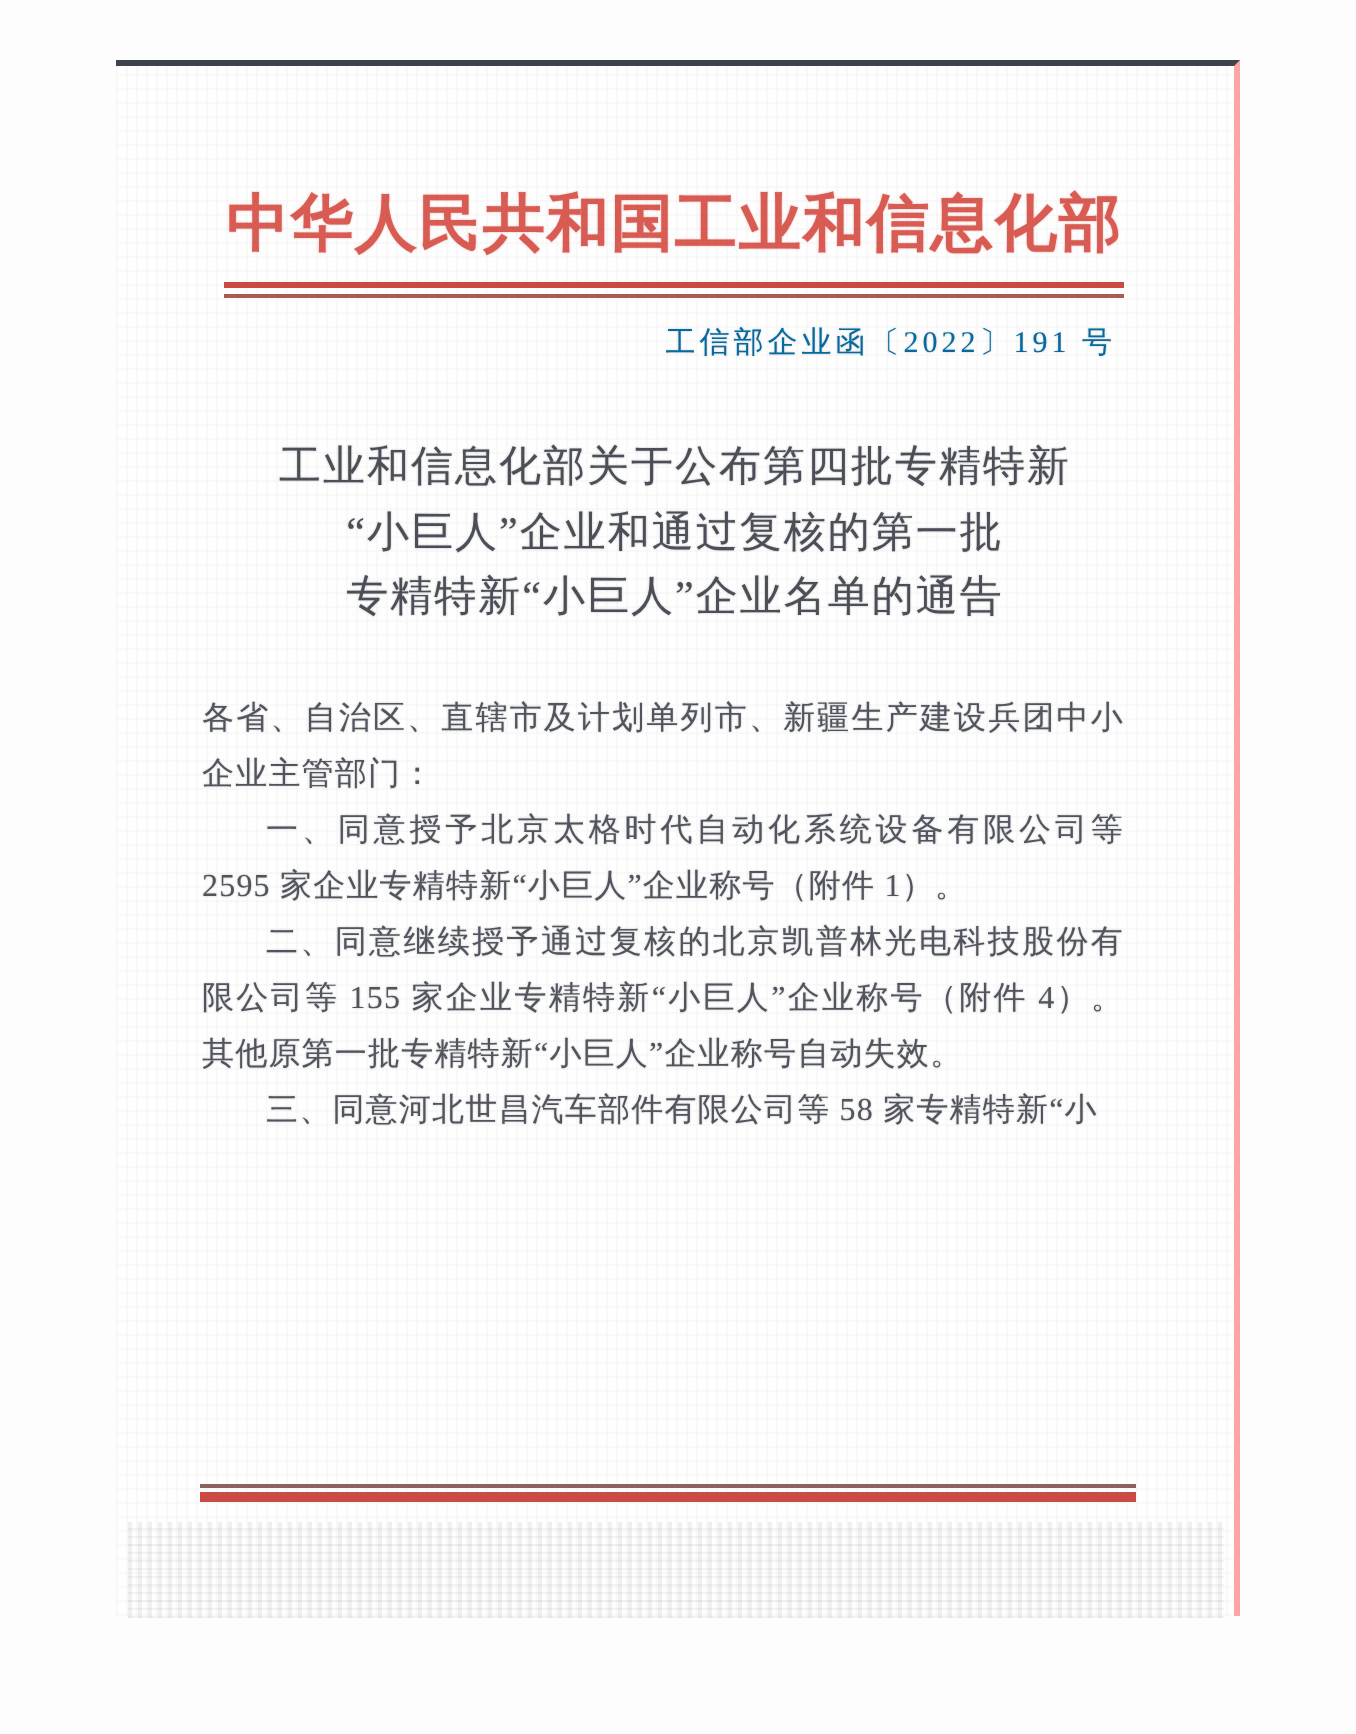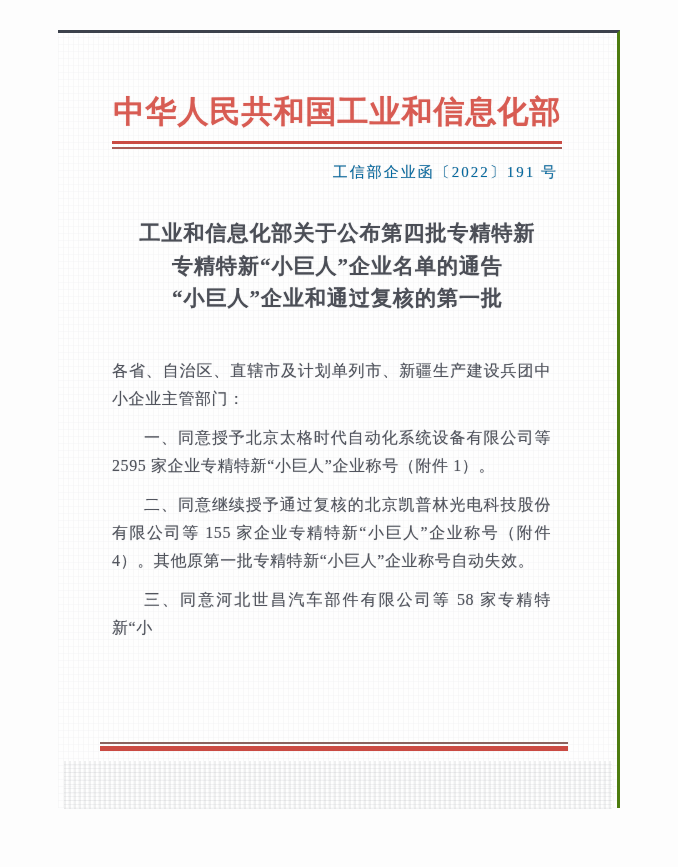--- a/index.html
+++ b/index.html
@@ -6,21 +6,21 @@
   .canvas {
     position:relative; width:678px; height:867px;
     background:#fdfdfd; overflow:hidden;
     font-family:"Liberation Serif", serif;
   }
   
   .page {
     position:absolute; left:58px; top:30px; width:562px; height:778px;
     background:#fefefe;
     border-top:3px solid #3d424c;
-    border-right:3px solid #4d7c0f;
+    border-right:3px solid #fca5a5;
     box-sizing:border-box;
   }
   
   .page::after {
     content:""; position:absolute; inset:0; pointer-events:none; opacity:.12;
     background:
       repeating-linear-gradient(90deg, rgba(120,122,132,.35) 0 1px, transparent 1px 5px),
       repeating-linear-gradient(0deg, rgba(120,122,132,.25) 0 1px, transparent 1px 7px);
   }
   .agency {
@@ -37,33 +37,33 @@
     border-bottom:2px solid #a85b55;
   }
   .doc-number {
     position:absolute; top:129px; left:0; width:500px;
     text-align:right; font-size:15px; line-height:20px;
     color:#0369a1; letter-spacing:2px;
     text-shadow:0 0 1px rgba(86,89,98,.4);
   }
   .doc-title {
     position:absolute; top:184px; left:0; width:100%;
-    text-align:center; font-weight:bold;
+    text-align:center; font-weight:normal;
     font-size:21px; line-height:32.5px;
     color:var(--title-ink,#4b4e56); letter-spacing:1px;
     text-shadow:0 0 1px rgba(75,78,86,.45);
   }
   .doc-body {
     position:absolute; top:312px; left:42px; width:463px;
     font-size:16px; line-height:27.6px;
     color:var(--ink,#51545d); letter-spacing:.6px;
     text-align:justify;
     text-shadow:0 0 1px rgba(81,84,93,.4);
   }
-  .doc-body p { margin:12px; text-indent:2em; }
+  .doc-body p { margin:1px; text-indent:2em; }
   .doc-body p.salutation { text-indent:0; }
   .bottom-rule {
     position:absolute; top:709px; left:42px; width:468px; height:2px;
     border-top:2px solid #8b625e;
     border-bottom:5px solid #cb4a43;
   }
   
   .noise-band {
     position:absolute; top:728px; left:6px; width:548px; height:48px;
     opacity:.45; pointer-events:none;
@@ -79,22 +79,22 @@
   <div class="page">
 
     <div class="agency">中华人民共和国工业和信息化部</div>
 
     <div class="red-rule"></div>
 
     <div class="doc-number">工信部企业函〔2022〕191 号</div>
 
     <div class="doc-title">
       <div>工业和信息化部关于公布第四批专精特新</div>
+      <div>“小巨人”企业和通过复核的第一批</div>
       <div>专精特新“小巨人”企业名单的通告</div>
-      <div>“小巨人”企业和通过复核的第一批</div>
     </div>
 
     <div class="doc-body">
       <p class="salutation">各省、自治区、直辖市及计划单列市、新疆生产建设兵团中小企业主管部门：</p>
       <p>一、同意授予北京太格时代自动化系统设备有限公司等 2595 家企业专精特新“小巨人”企业称号（附件 1）。</p>
       <p>二、同意继续授予通过复核的北京凯普林光电科技股份有限公司等 155 家企业专精特新“小巨人”企业称号（附件 4）。其他原第一批专精特新“小巨人”企业称号自动失效。</p>
       <p>三、同意河北世昌汽车部件有限公司等 58 家专精特新“小</p>
     </div>
 
     <div class="bottom-rule"></div>

